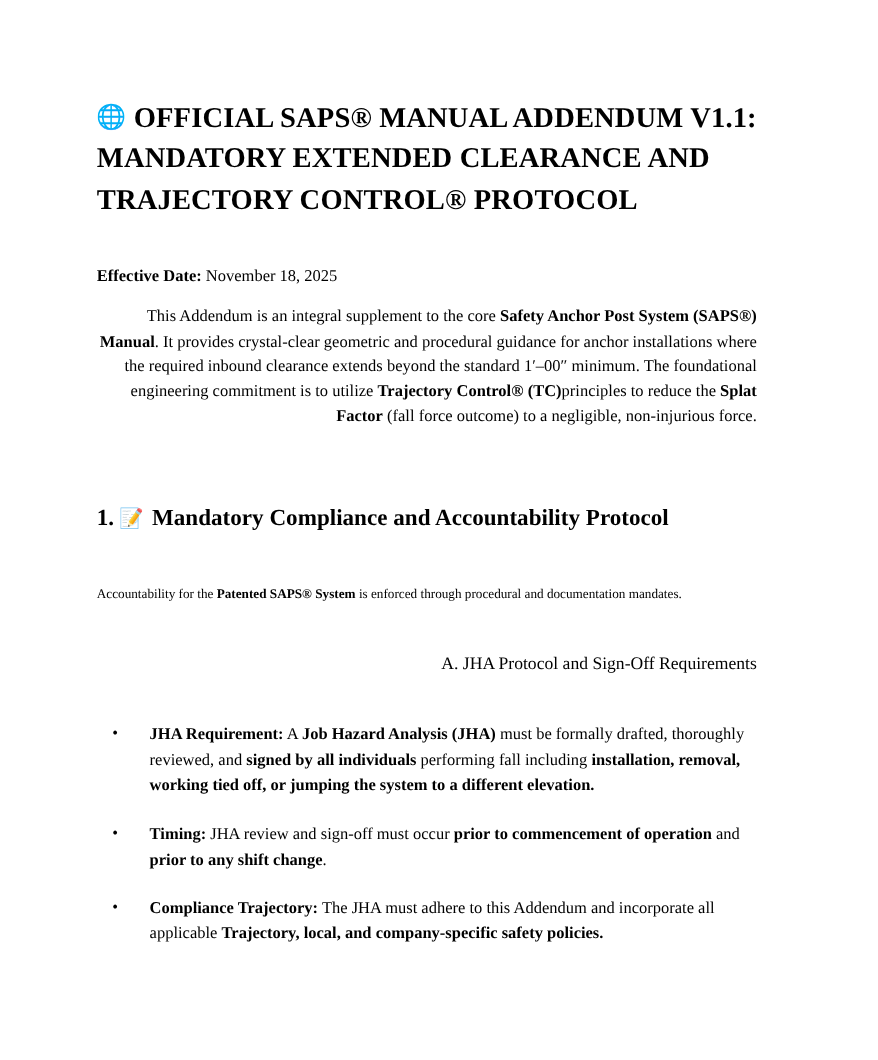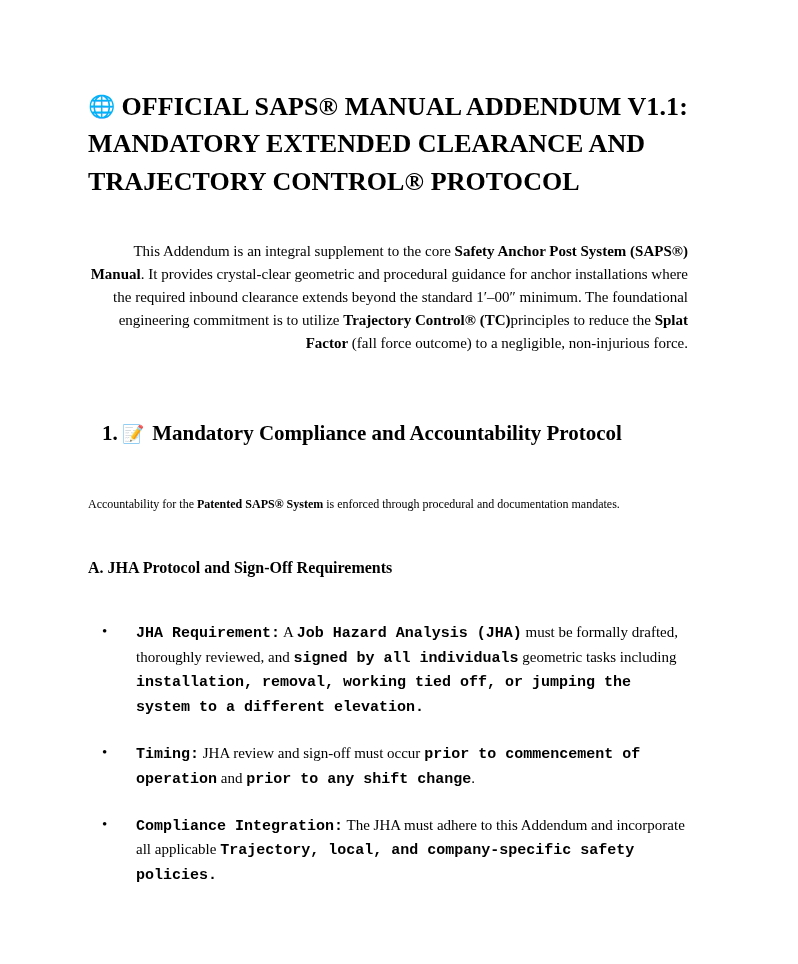--- a/index.html
+++ b/index.html
@@ -42,76 +42,81 @@
   .intro-para {
     font-size: 15px;
     line-height: 1.52;
     margin: 0;
     text-align: right;
   }
   .intro-para b { font-weight: bold; }
   .section-heading {
     font-size: 21px;
     font-weight: bold;
-    margin: 66px 0 0 14px;
+    margin: 66px 0 0 0;
     line-height: 1.3;
     font-family: Liberation Serif, serif;
   }
   .section-heading .sec-num { margin-right: 5px; }
   .section-heading .sec-icon { font-size: 18px; margin-right: 7px; }
   .body-para {
     font-size: 12px;
     line-height: 1.52;
     margin: 47px 0 0 0;
     max-width: 560px;
   }
   .body-para b { font-weight: bold; }
   .sub-heading {
     font-size: 16px;
-    font-weight: bold;
+    font-weight: normal;
     margin: 46px 0 0 0;
+    text-align: right;
   }
   ul.bullets {
     list-style: none;
     margin: 44px 0 0 0;
     padding: 0;
   }
   ul.bullets > li {
     position: relative;
     padding-left: 48px;
     margin-bottom: 22px;
     font-size: 15px;
     line-height: 1.52;
   }
   ul.bullets > li:before {
     content: "\2022";
     position: absolute;
     left: 14px;
     top: -1px;
     font-size: 15px;
   }
-  ul.bullets b { font-weight: bold; font-family: Liberation Mono, monospace; }
+  ul.bullets b { font-weight: bold; }
 </style>
 </head>
 <body>
 
 <div class="page">
 
   <h1 class="doc-title">
     <span class="globe">🌐</span><span>OFFICIAL SAPS® MANUAL ADDENDUM V1.1: MANDATORY EXTENDED CLEARANCE AND TRAJECTORY CONTROL® PROTOCOL</span>
   </h1>
 
+  <p class="meta-line">
+    <b>Effective Date:</b>
+    <span>November 18, 2025</span>
+  </p>
 
   <p class="intro-para"><span>This Addendum is an integral supplement to the core </span><b>Safety Anchor Post System (SAPS®) Manual</b><span>. It provides crystal-clear geometric and procedural guidance for anchor installations where the required inbound clearance extends beyond the standard 1′–00″ minimum. The foundational engineering commitment is to utilize </span><b>Trajectory Control® (TC)</b><span>principles to reduce the </span><b>Splat Factor</b><span> (fall force outcome) to a negligible, non-injurious force.</span></p>
 
   <h2 class="section-heading"><span class="sec-num">1.</span><span class="sec-icon">📝</span><span>Mandatory Compliance and Accountability Protocol</span></h2>
 
   <p class="body-para"><span>Accountability for the </span><b>Patented SAPS® System</b><span> is enforced through procedural and documentation mandates.</span></p>
 
   <h3 class="sub-heading">A. JHA Protocol and Sign-Off Requirements</h3>
 
   <ul class="bullets">
-    <li><b>JHA Requirement:</b><span> A </span><b>Job Hazard Analysis (JHA)</b><span> must be formally drafted, thoroughly reviewed, and </span><b>signed by all individuals</b><span> geometric tasks including </span><b>installation, removal, working tied off, or jumping the system to a different elevation.</b></li>
+    <li><b>JHA Requirement:</b><span> A </span><b>Job Hazard Analysis (JHA)</b><span> must be formally drafted, thoroughly reviewed, and </span><b>signed by all individuals</b><span> performing fall including </span><b>installation, removal, working tied off, or jumping the system to a different elevation.</b></li>
     <li><b>Timing:</b><span> JHA review and sign-off must occur </span><b>prior to commencement of operation</b><span> and </span><b>prior to any shift change</b><span>.</span></li>
-    <li><b>Compliance Integration:</b><span> The JHA must adhere to this Addendum and incorporate all applicable </span><b>Trajectory, local, and company-specific safety policies.</b></li>
+    <li><b>Compliance Trajectory:</b><span> The JHA must adhere to this Addendum and incorporate all applicable </span><b>Trajectory, local, and company-specific safety policies.</b></li>
   </ul>
 
 </div>
 
 </body></html>

